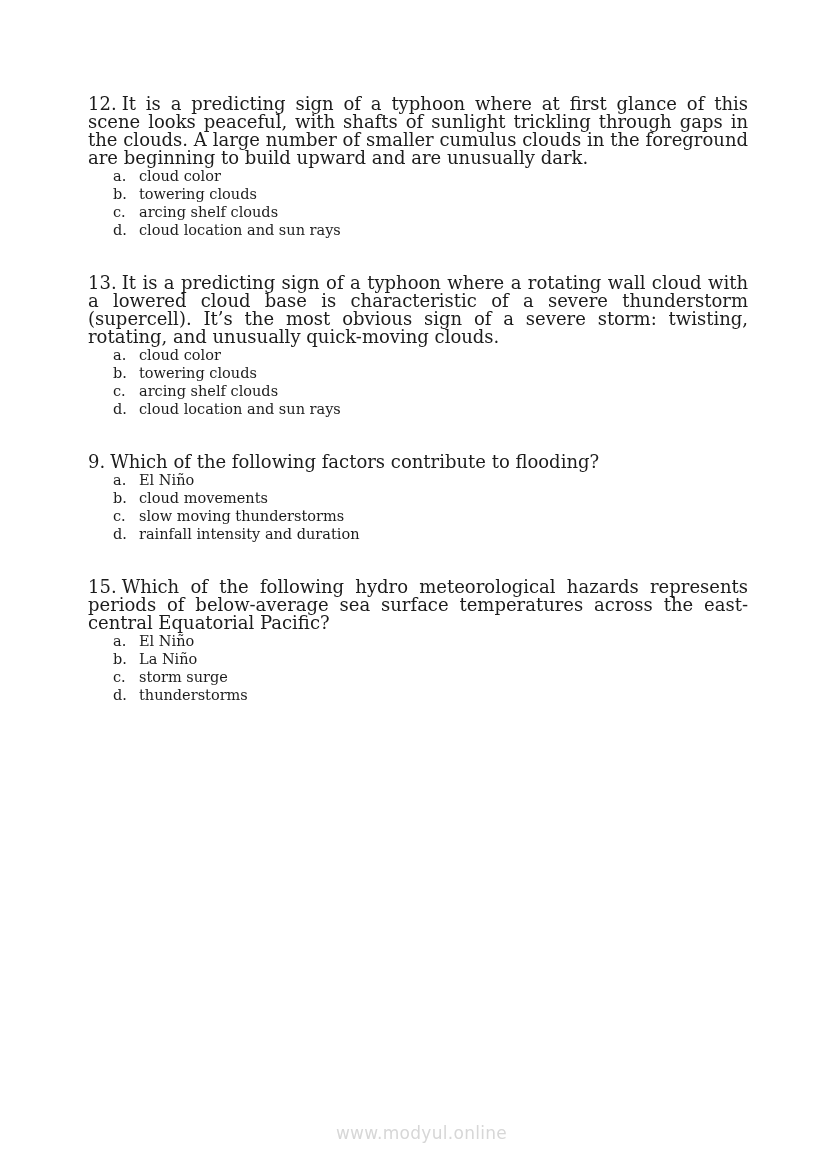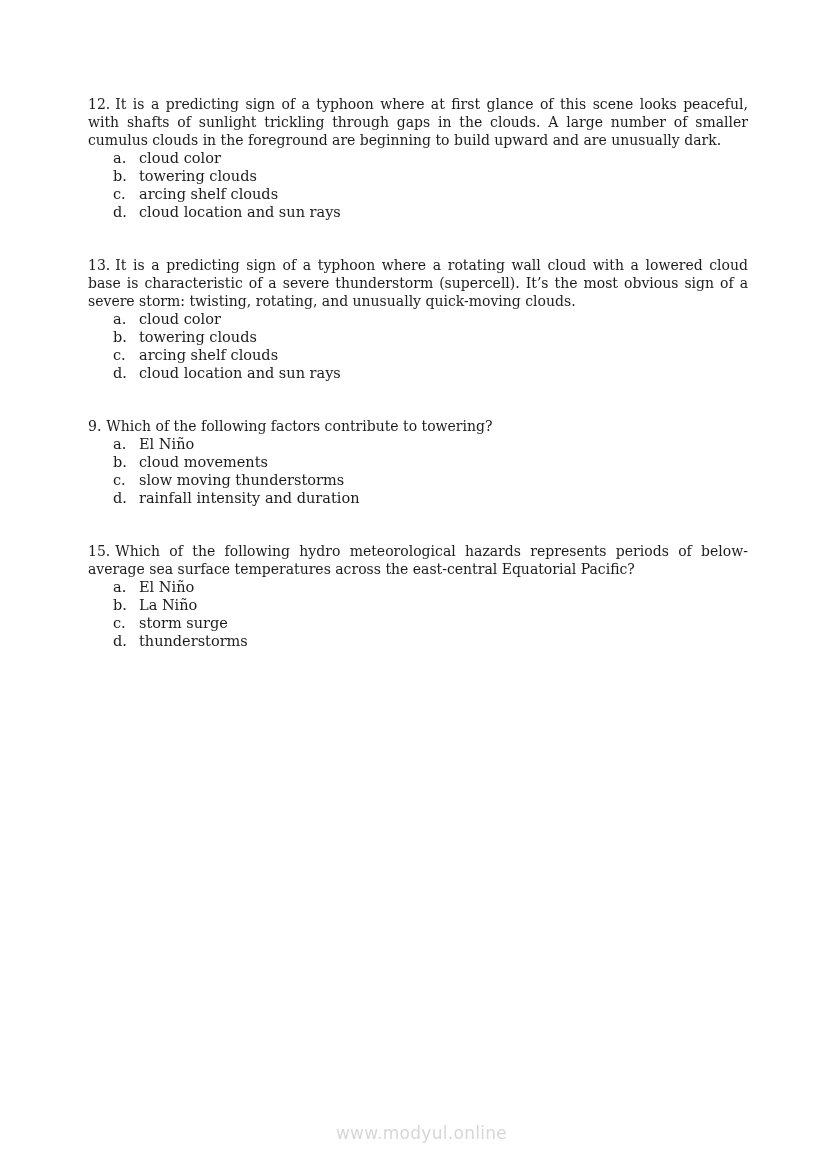--- a/index.html
+++ b/index.html
@@ -20,21 +20,21 @@
     position: absolute;
     top: 95px;
     left: 88px;
     width: 660px;
   }
   .question {
     margin: 0 0 35px 0;
   }
   .q-text {
     margin: 0;
-    font-size: 14px;
+    font-size: 18px;
     line-height: 18px;
     text-align: justify;
   }
   .q-num {
     margin-right: 5px;
   }
   .options {
     margin: 0;
   }
   .option {
@@ -107,21 +107,21 @@
           <span class="opt-label">arcing shelf clouds</span>
         </div>
         <div class="option">
           <span class="opt-letter">d.</span>
           <span class="opt-label">cloud location and sun rays</span>
         </div>
       </div>
     </div>
 
     <div class="question">
-      <p class="q-text"><span class="q-num">9.</span><span>Which of the following factors contribute to towering?</span></p>
+      <p class="q-text"><span class="q-num">9.</span><span>Which of the following factors contribute to flooding?</span></p>
       <div class="options">
         <div class="option">
           <span class="opt-letter">a.</span>
           <span class="opt-label">El Niño</span>
         </div>
         <div class="option">
           <span class="opt-letter">b.</span>
           <span class="opt-label">cloud movements</span>
         </div>
         <div class="option">

